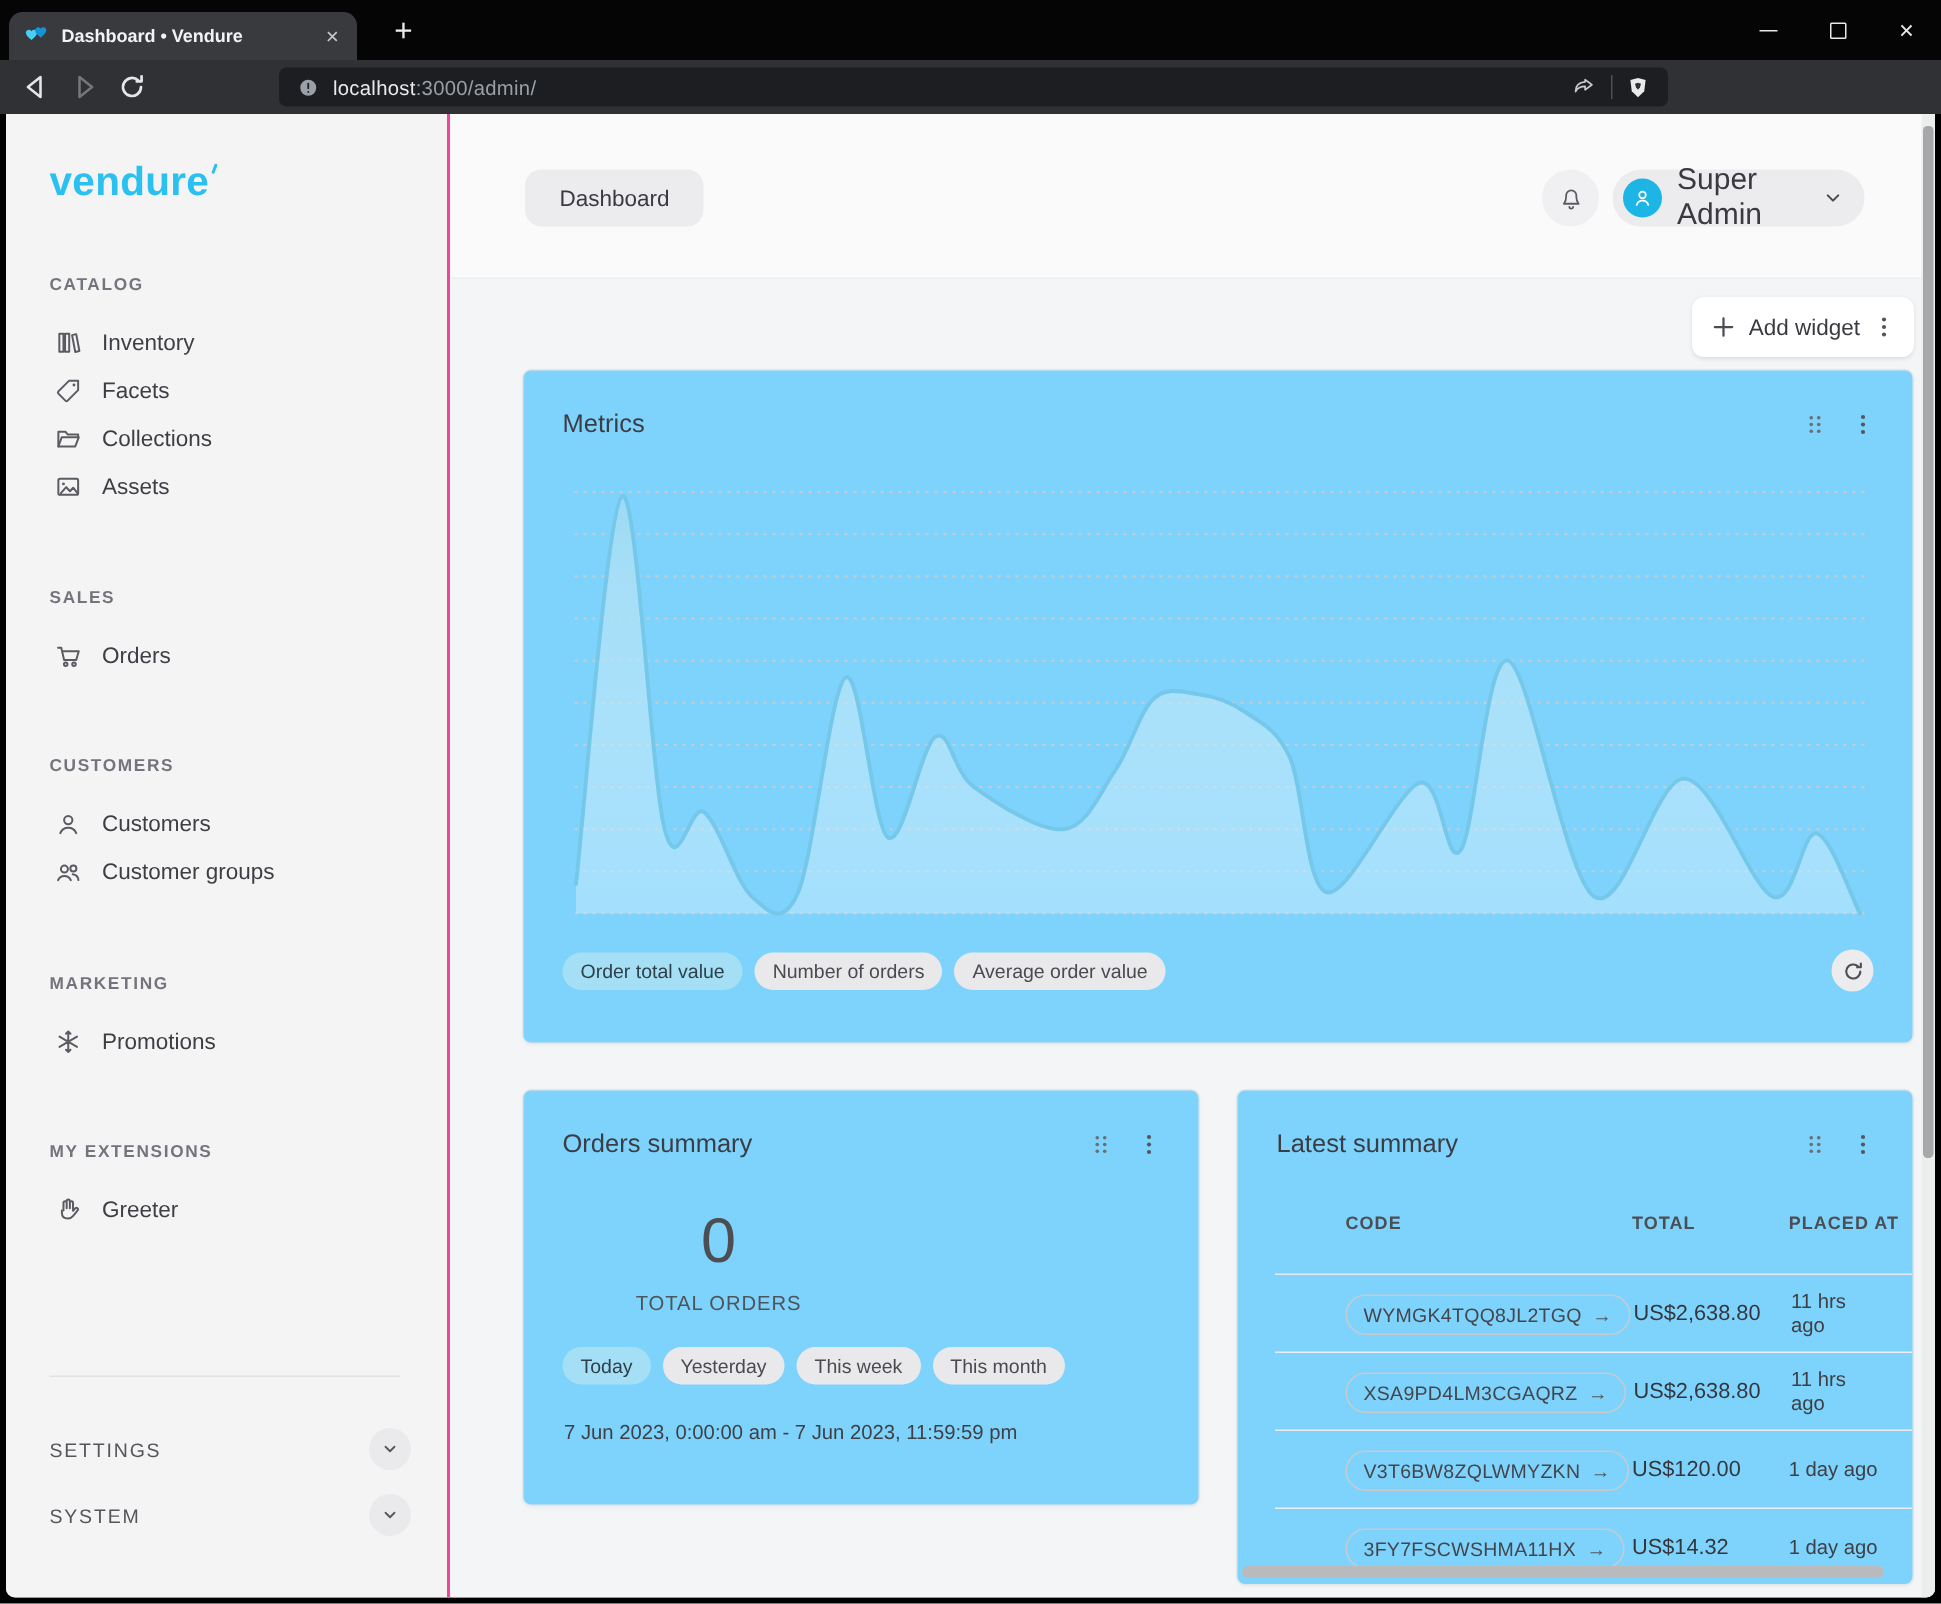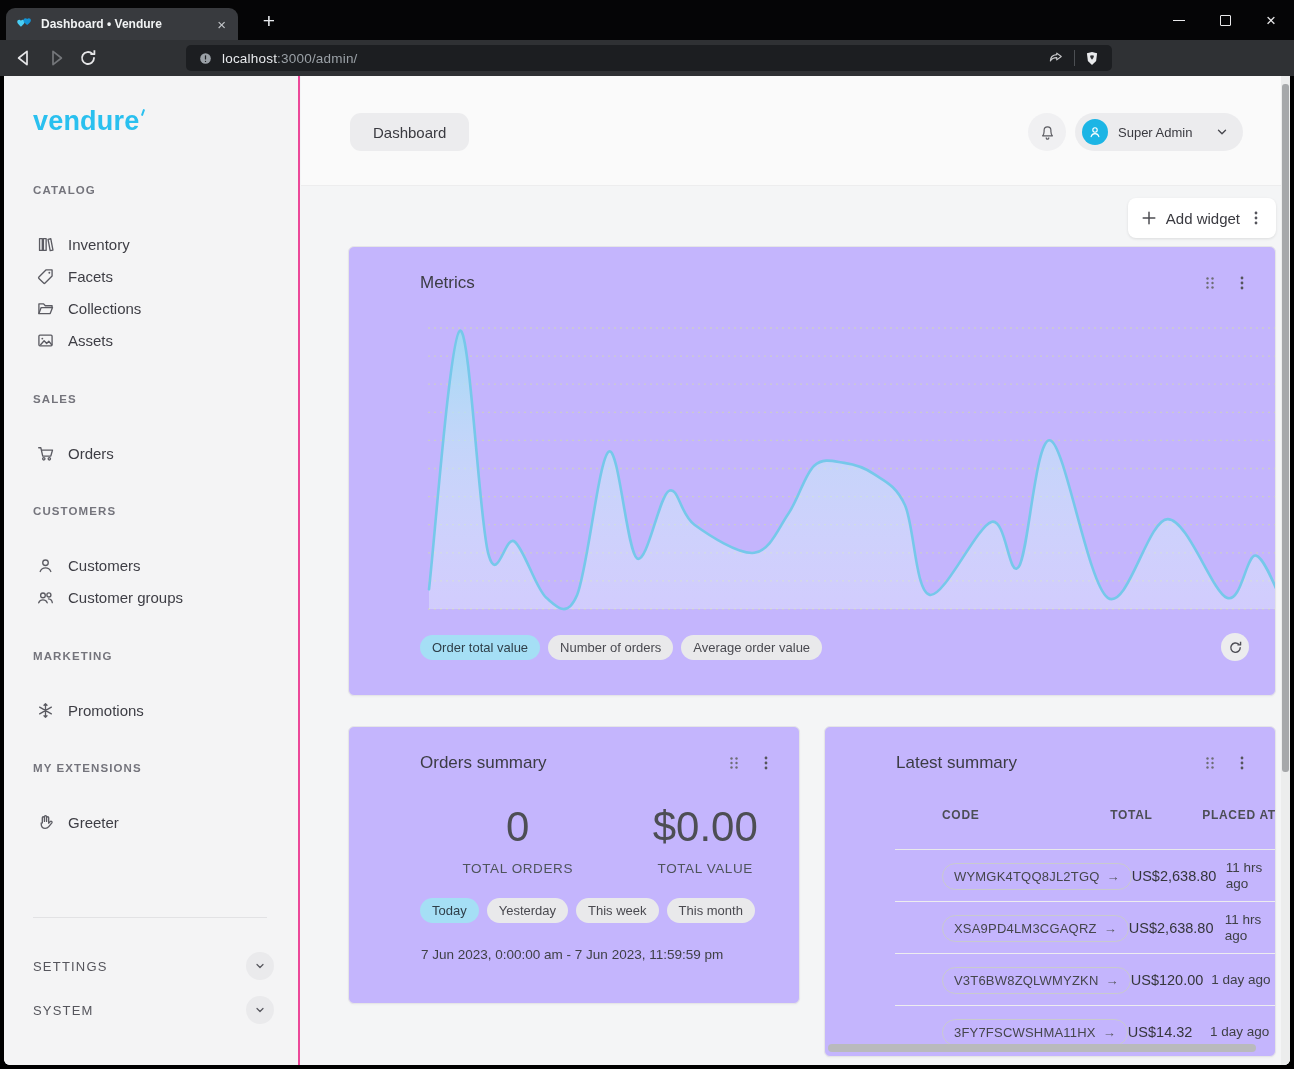--- a/index.html
+++ b/index.html
@@ -39,21 +39,21 @@
   .app { position:absolute; top:76px; left:4px; right:4px; bottom:4px; background:#f4f5f6;
          border-radius:0 0 6px 6px; overflow:hidden; }
 
   
   .sidebar { position:absolute; left:0; top:0; bottom:0; width:296px; background:#f4f4f5; border-right:2px solid #ec4899; }
   .logo-row { position:absolute; left:29px; top:30px; display:flex; }
   .logo-text { font-size:27px; font-weight:700; color:#2ac0ef; letter-spacing:.2px; }
   .logo-tick { width:2px; height:7px; background:#2ac0ef; transform:rotate(20deg); margin:3px 0 0 3px; border-radius:1px; }
   .nav-sec { position:absolute; left:29px; right:20px; }
   .sec-head { font-size:11.5px; font-weight:600; color:#74747c; letter-spacing:1.1px; height:20px; line-height:20px; }
-  .nav-list { margin-top:28px; }
+  .nav-list { margin-top:12px; }
   .nav-item { height:32px; display:flex; align-items:center; gap:14px; padding-left:4px;
               color:#3e3e45; font-size:15px; cursor:pointer; }
   .nico { width:17px; height:17px; flex:0 0 17px; stroke:#5b5b62; fill:none; stroke-width:1.25;
           stroke-linecap:round; stroke-linejoin:round; }
   .side-div { position:absolute; left:29px; right:31px; top:841px; height:1px; background:#e2e2e4; }
   .collapse-row { position:absolute; left:29px; right:24px; height:36px; display:flex;
                   align-items:center; justify-content:space-between; cursor:pointer; }
   .collapse-label { font-size:13px; letter-spacing:1.2px; color:#55555c; font-weight:500; }
   .chev-btn { width:28px; height:28px; border-radius:50%; background:#eaeaec; display:flex;
               align-items:center; justify-content:center; }
@@ -63,29 +63,29 @@
   .main { position:absolute; left:297px; top:0; right:0; bottom:0; }
   .main-header { position:absolute; top:0; left:0; right:0; height:110px; background:#fafafa; border-bottom:1px solid #ededee; }
   .crumb-pill { position:absolute; left:49px; top:37px; height:38px; background:#ececee; border-radius:11px;
                 display:flex; align-items:center; padding:0 23px; font-size:15px; color:#3a3a40; cursor:pointer; }
   .bell-btn { position:absolute; left:727px; top:37px; width:38px; height:38px; border-radius:50%;
               background:#f0f0f2; display:flex; align-items:center; justify-content:center; cursor:pointer; }
   .user-pill { position:absolute; left:774px; top:37px; width:168px; height:38px; background:#ececee;
                border-radius:19px; display:flex; align-items:center; padding:0 14px 0 7px; gap:10px; cursor:pointer; }
   .user-avatar { width:26px; height:26px; border-radius:50%; background:#1cb5e5; display:flex;
                  align-items:center; justify-content:center; }
-  .user-name { font-size:13px; color:#3a3a40; flex:1; }
+  .user-name { font-size:20px; color:#3a3a40; flex:1; }
 
   .content { position:absolute; top:110px; left:0; right:0; bottom:0; background:#f4f5f6; }
   .add-widget { position:absolute; top:12px; right:14px; height:40px; background:#fff; border-radius:8px;
                 box-shadow:0 1px 3px rgba(0,0,0,.1); display:flex; align-items:center; padding:0 13px; gap:9px; cursor:pointer; }
   .aw-label { font-size:15px; color:#3a3a40; }
 
-  .card { position:absolute; background:#c4b5fd; border:1px solid #e5e5e7; border-radius:6px;
-          box-shadow:0 1px 2px rgba(0,0,0,.03); overflow:hidden;padding-left:45px; }
+  .card { position:absolute; background:#7dd3fc; border:1px solid #e5e5e7; border-radius:6px;
+          box-shadow:0 1px 2px rgba(0,0,0,.03); overflow:hidden; }
   .card-head { display:flex; align-items:center; padding:24px 26px 0 26px; height:48px; }
   .card-title { font-size:17px; color:#3c3c44; flex:1; }
   .head-ic { display:flex; align-items:center; gap:18px; }
   .hicon { cursor:pointer; }
 
   .card-metrics { left:47px; top:60px; width:928px; height:450px; }
   .chart-wrap { margin:26px 26px 0 26px; }
   .pill-row { display:flex; align-items:center; gap:8px; margin:12px 26px 0 26px; }
   .pill { height:25px; border-radius:13px; background:#e9e9eb; color:#4a4a50; font-size:13px;
           display:inline-flex; align-items:center; padding:0 12px; cursor:pointer; white-space:nowrap; }
@@ -425,24 +425,20 @@
                   <circle cx="7" cy="8" r="1.4" fill="#55555c"></circle>
                   <circle cx="7" cy="13" r="1.4" fill="#55555c"></circle>
               </svg>
             </span>
           </div>
           <div class="stats">
             <div class="stat">
               <div class="stat-num">0</div>
               <div class="stat-label">TOTAL ORDERS</div>
             </div>
-            <div class="stat">
-              <div class="stat-num">$0.00</div>
-              <div class="stat-label">TOTAL VALUE</div>
-            </div>
           </div>
           <div class="pill-row osum-pills" style="margin-left:26px">
             <span class="pill active">Today</span>
             <span class="pill">Yesterday</span>
             <span class="pill">This week</span>
             <span class="pill">This month</span>
           </div>
           <div class="date-range">7 Jun 2023, 0:00:00 am - 7 Jun 2023, 11:59:59 pm</div>
         </div>
 

